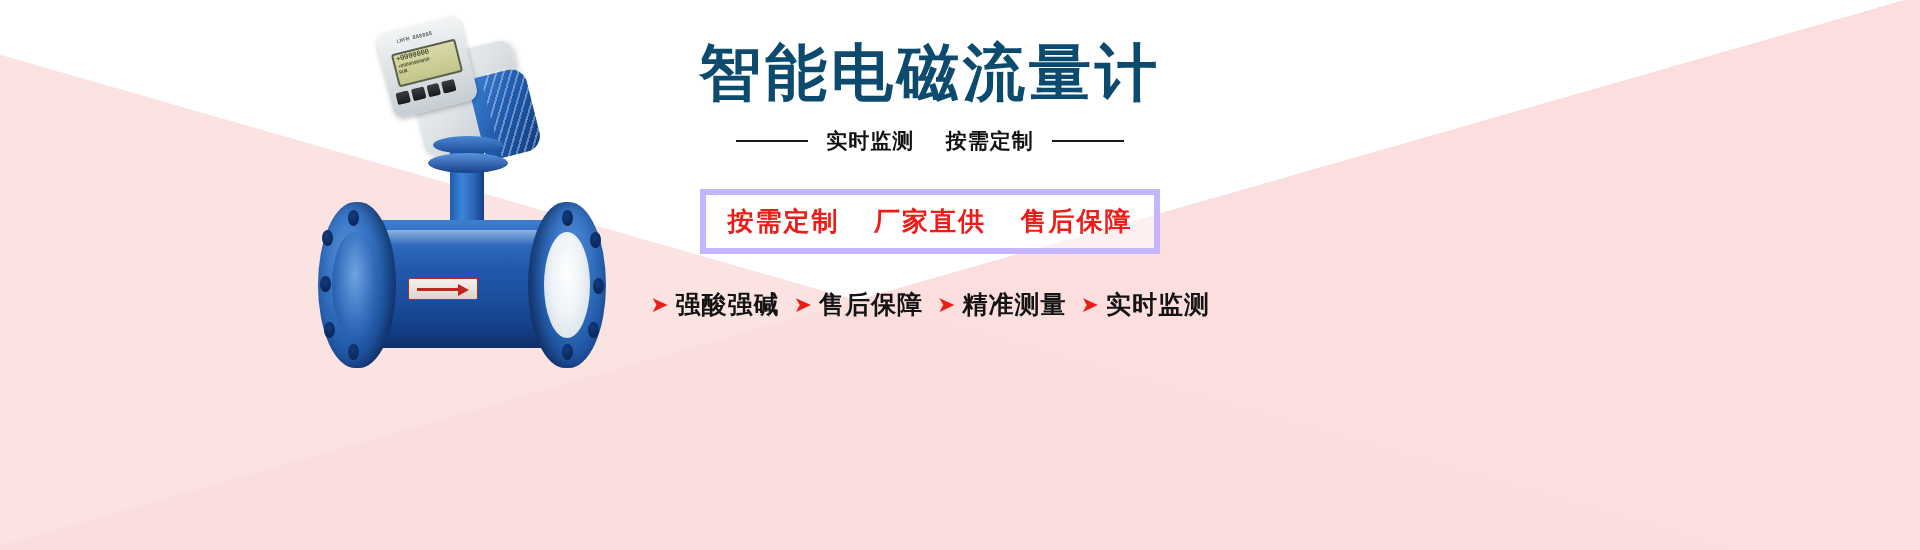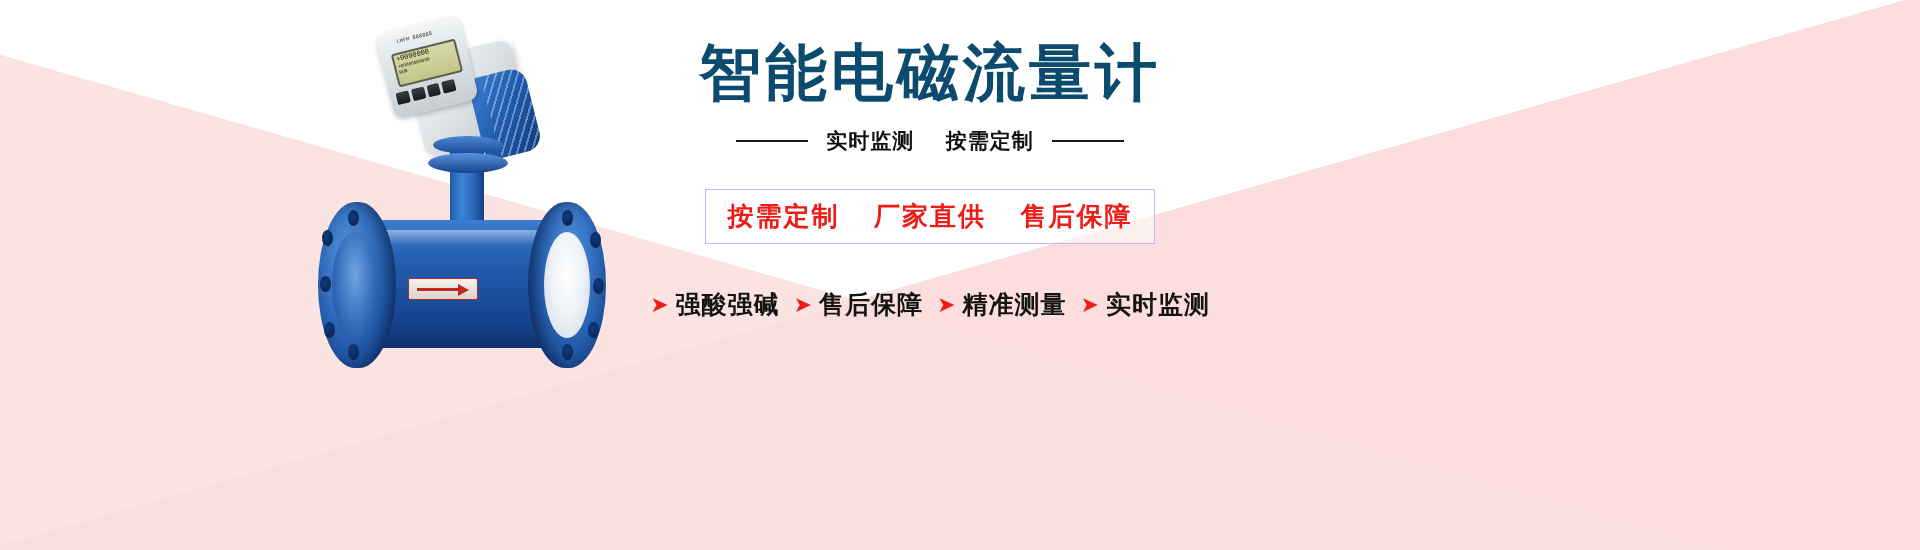--- a/index.html
+++ b/index.html
@@ -307,23 +307,23 @@
   .subline-text {
     font-size: 21px;
     font-weight: bold;
     color: #111111;
     letter-spacing: 1px;
     white-space: nowrap;
   }
   .subline-text .gap { display: inline-block; width: 18px; }
 
   .redbox {
-    margin: 34px auto 16px;
+    margin: 34px auto 6px;
     display: inline-block;
-    border: 1px solid #c4b5fd;
+    border: 6px solid #c4b5fd;
     padding: 9px 22px;
     background: rgba(255,255,255,.55);
   }
   .redbox-text {
     font-size: 26px;
     font-weight: bold;
     color: #ee1c16;
     letter-spacing: 2px;
     white-space: nowrap;
   }

